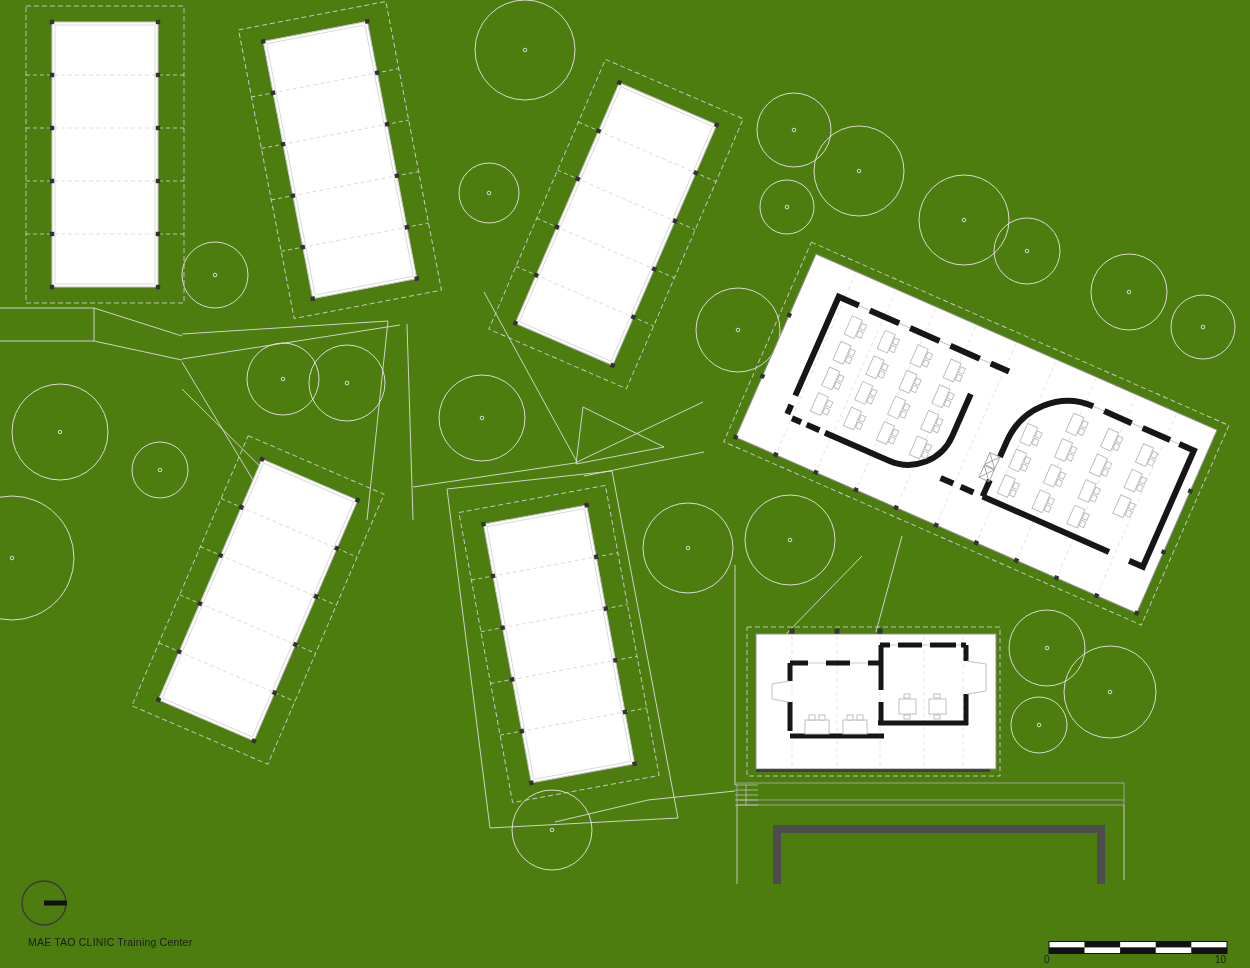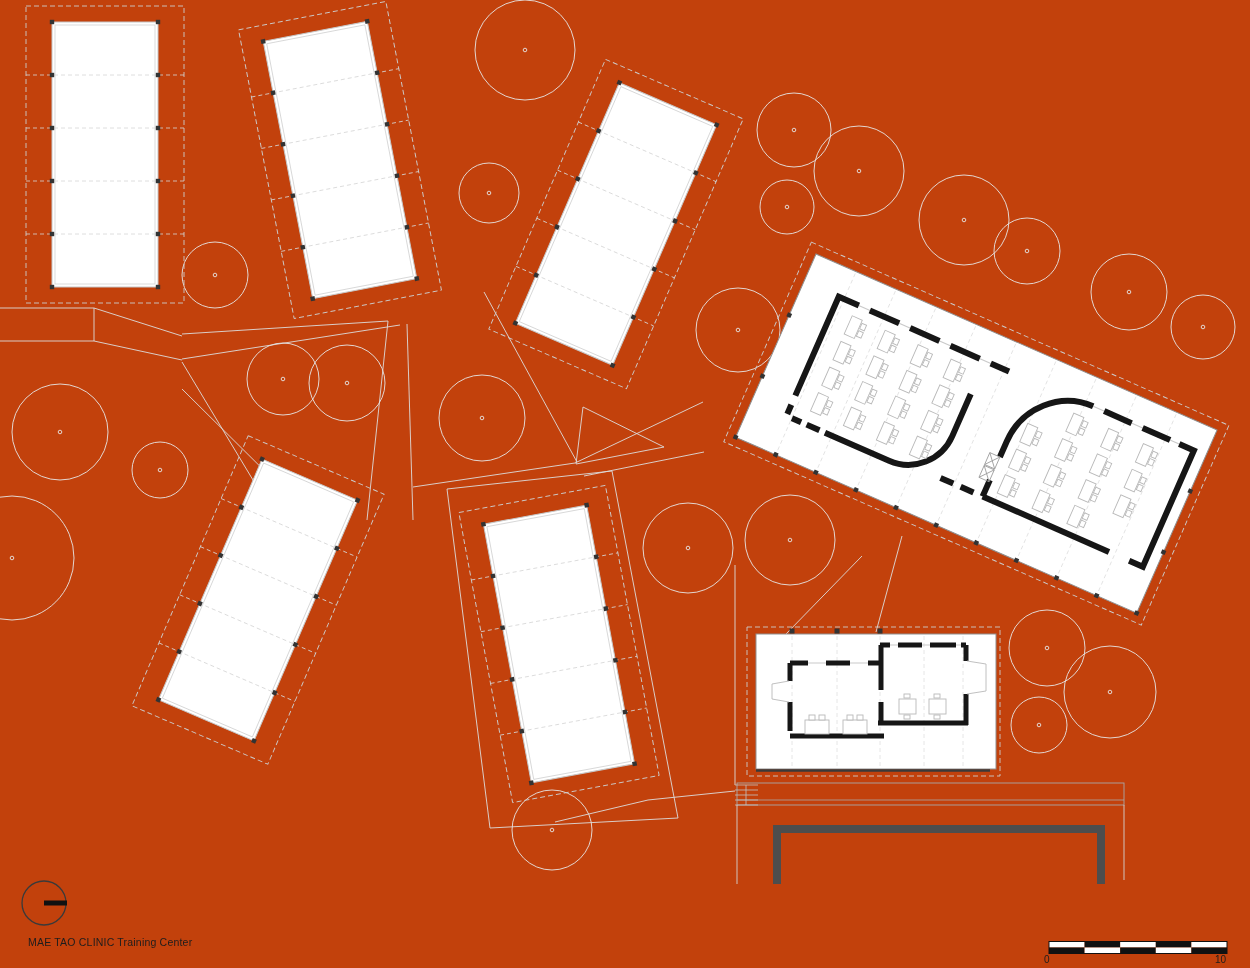--- a/index.html
+++ b/index.html
@@ -1,16 +1,16 @@
 <!DOCTYPE html>
 <html><head>
 <meta charset="utf-8">
 <style>
   html,body{margin:0;padding:0;background:#e9e9e9;}
-  #canvas{position:relative;width:1250px;height:968px;background:#c2410c;overflow:hidden;
+  #canvas{position:relative;width:1250px;height:968px;background:#4d7c0f;overflow:hidden;
           font-family:"Liberation Sans", sans-serif;}
   #site-svg{position:absolute;left:0;top:0;}
   .drawing-label{position:absolute;color:#1d1d1d;}
   #plan-title{left:28px;top:936px;font-size:10.5px;letter-spacing:.2px;}
   #scale-label-0{left:1044px;top:954px;font-size:10px;}
   #scale-label-10{left:1215px;top:954px;font-size:10px;}
 </style>
 </head>
 <body>
 

